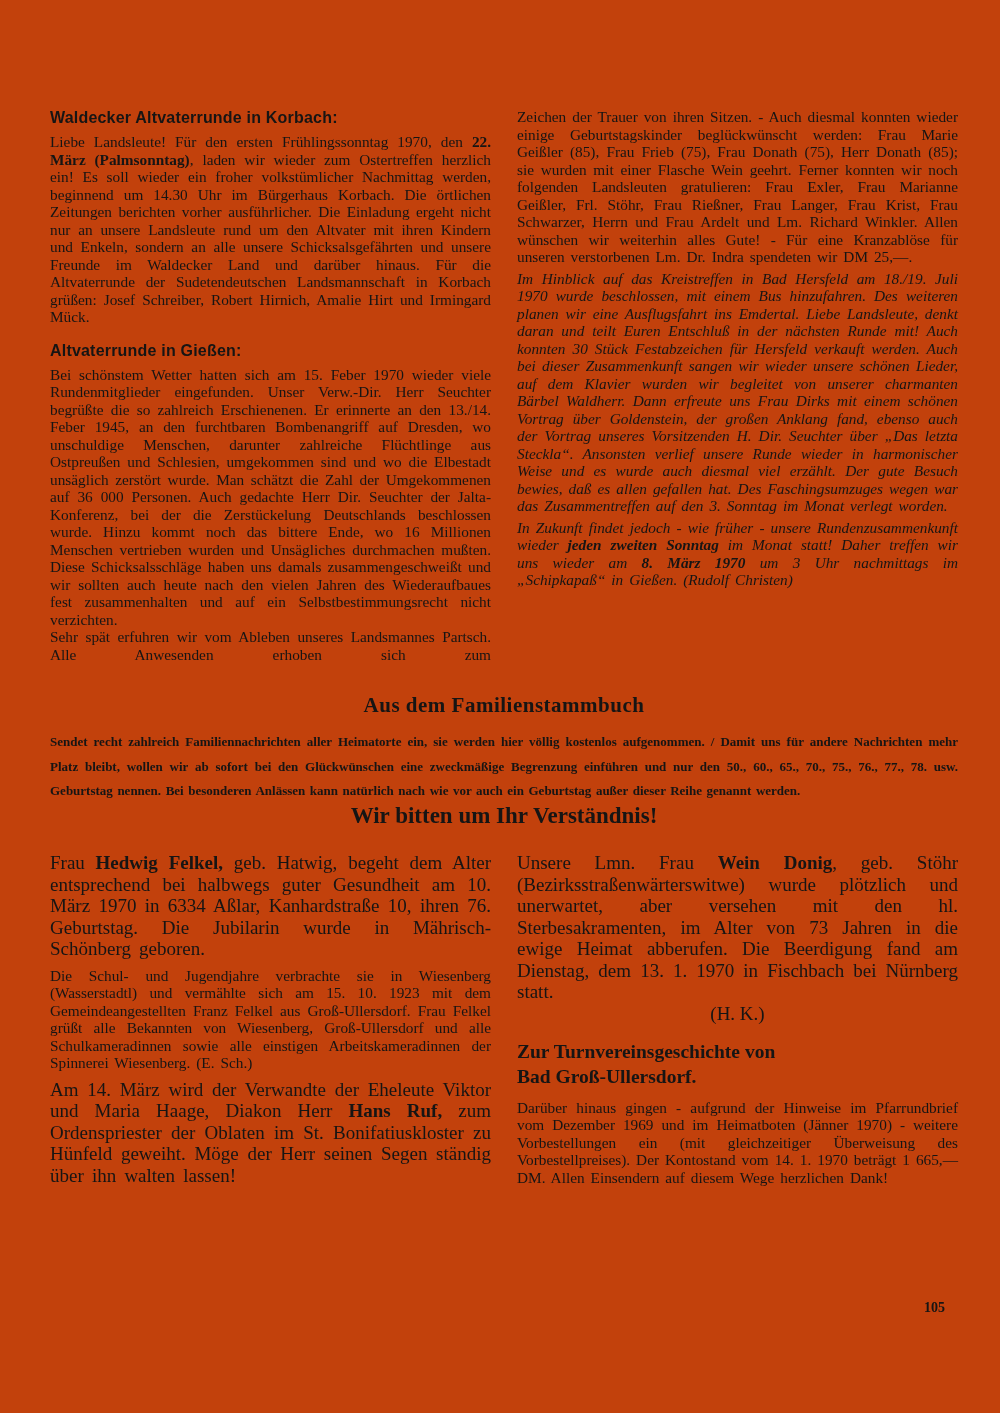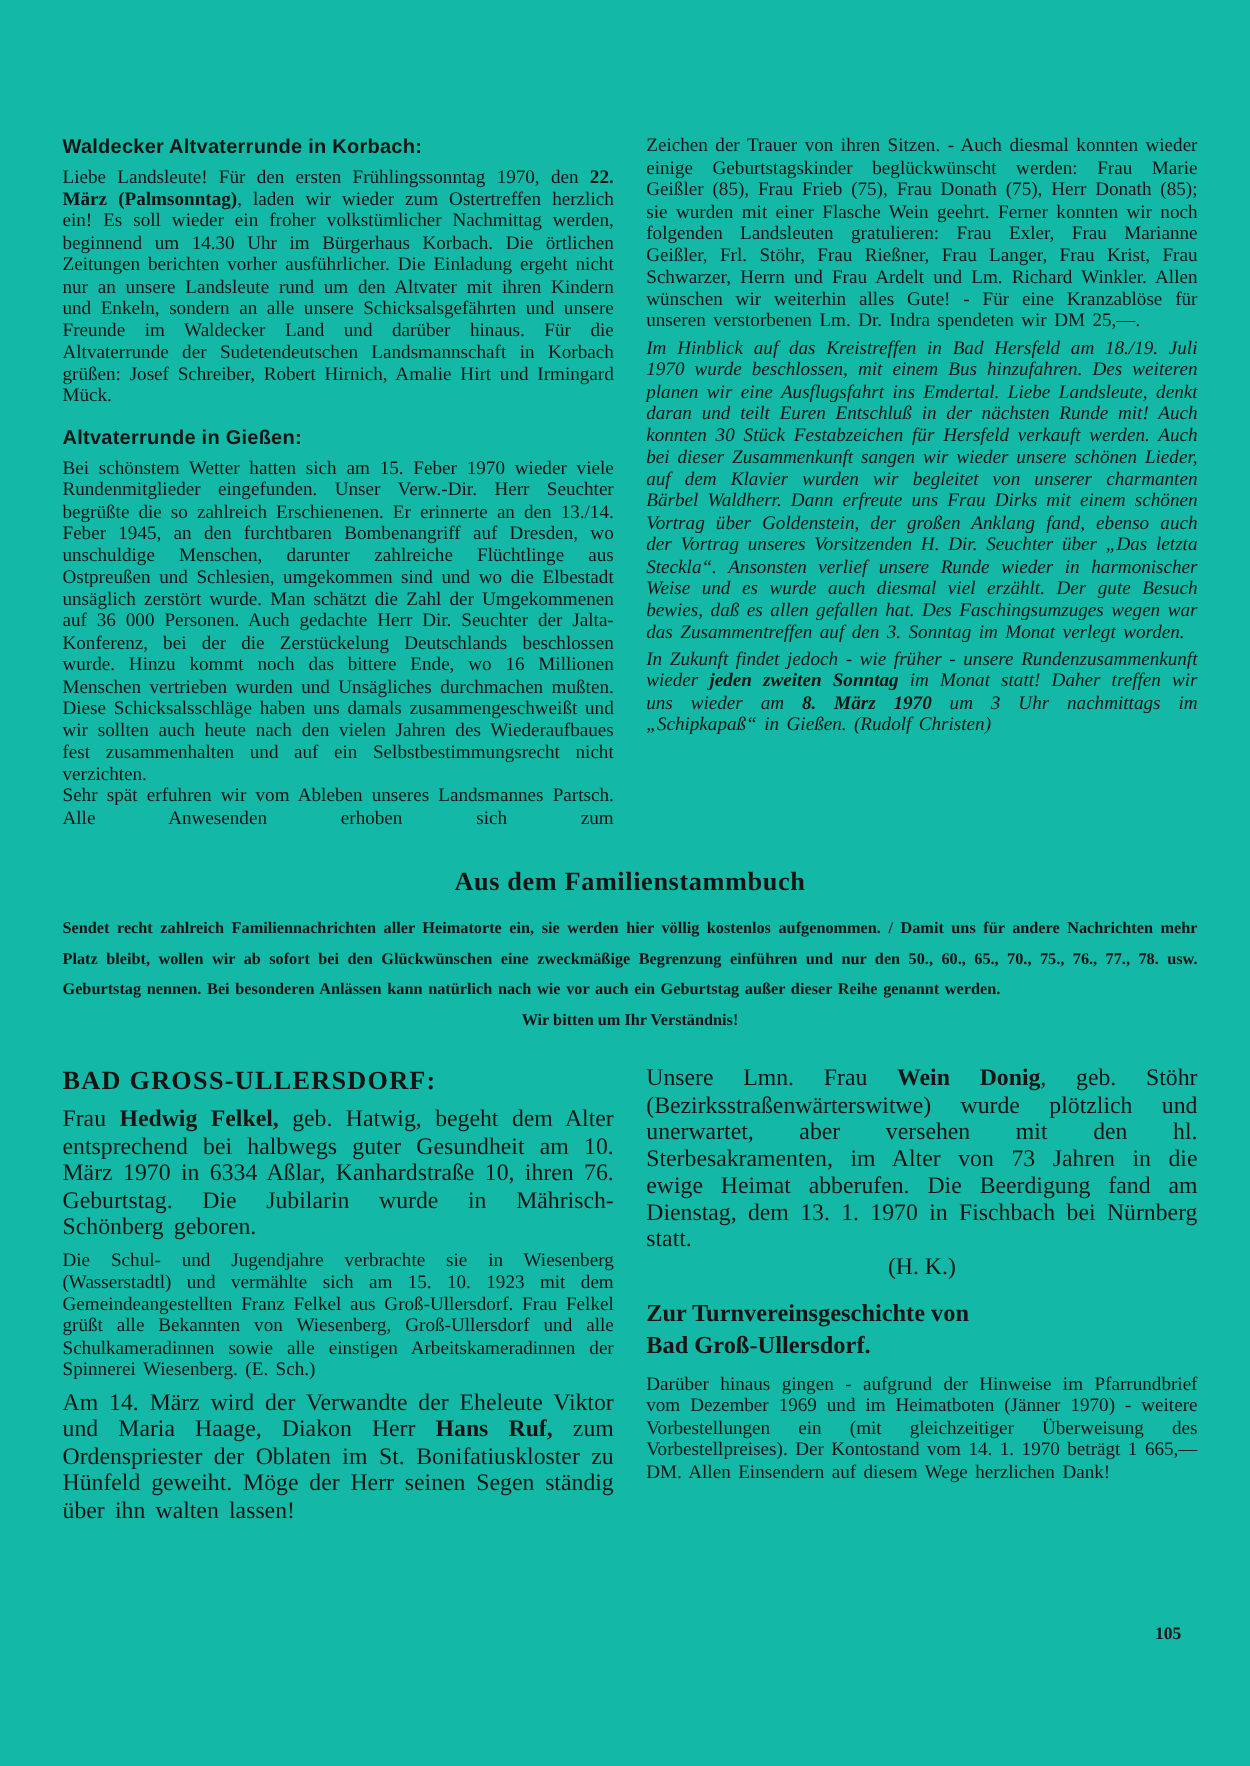--- a/index.html
+++ b/index.html
@@ -4,21 +4,21 @@
 <style>
   html, body { margin: 0; padding: 0; }
   body {
     width: 1000px; height: 1413px;
     background: #e8e8e6;
     font-family: "Liberation Serif", "DejaVu Serif", serif;
   }
   .page {
     position: relative;
     width: 1000px; height: 1413px;
-    background: #14b8a6;
+    background: #c2410c;
     color: #161514;
     overflow: hidden;
   }
   .content {
     position: absolute;
     left: 50px; top: 108px;
     width: 908px;
   }
   .cols { display: flex; gap: 26px; }
   .col { width: 441px; }
@@ -60,21 +60,21 @@
     font-weight: bold;
     font-size: 13px;
     line-height: 24.5px;
     text-align: justify;
     word-spacing: 0.1em;
     margin: 0;
     hyphens: auto; -webkit-hyphens: auto;
   }
   .intro-last {
     font-weight: bold;
-    font-size: 13px;
+    font-size: 23px;
     line-height: 24.5px;
     text-align: center;
     margin: 0 0 0 0;
   }
 
   
   .bottom { margin-top: 24px; }
   .caps-head {
     font-size: 21px;
     font-weight: bold;
@@ -136,21 +136,20 @@
       </div>
     </section>
 
     <h1 class="section-title">Aus dem Familienstammbuch</h1>
 
     <p class="intro">Sendet recht zahlreich Familiennachrichten aller Heimatorte ein, sie werden hier völlig kostenlos aufgenommen. / Damit uns für andere Nachrichten mehr Platz bleibt, wollen wir ab sofort bei den Glückwünschen eine zweckmäßige Begrenzung einführen und nur den 50., 60., 65., 70., 75., 76., 77., 78. usw. Geburtstag nennen. Bei besonderen Anlässen kann natürlich nach wie vor auch ein Geburtstag außer dieser Reihe genannt werden.</p>
     <p class="intro-last">Wir bitten um Ihr Verständnis!</p>
 
     <section class="cols bottom">
       <div class="col">
-        <h2 class="caps-head">BAD GROSS-ULLERSDORF:</h2>
         <p class="lg-text"><span>Frau </span><span class="b">Hedwig Felkel,</span><span> geb. Hatwig, begeht dem Alter entsprechend bei halbwegs guter Gesundheit am 10. März 1970 in 6334 Aßlar, Kanhardstraße 10, ihren 76. Geburtstag. Die Jubilarin wurde in Mährisch-Schönberg geboren.</span></p>
         <p class="sm-text sm-block">Die Schul- und Jugendjahre verbrachte sie in Wiesenberg (Wasserstadtl) und vermählte sich am 15. 10. 1923 mit dem Gemeindeangestellten Franz Felkel aus Groß-Ullersdorf. Frau Felkel grüßt alle Bekannten von Wiesenberg, Groß-Ullersdorf und alle Schulkameradinnen sowie alle einstigen Arbeitskameradinnen der Spinnerei Wiesenberg. (E. Sch.)</p>
         <p class="lg-text lg-block"><span>Am 14. März wird der Verwandte der Eheleute Viktor und Maria Haage, Diakon Herr </span><span class="b">Hans Ruf,</span><span> zum Ordenspriester der Oblaten im St. Bonifatiuskloster zu Hünfeld geweiht. Möge der Herr seinen Segen ständig über ihn walten lassen!</span></p>
       </div>
       <div class="col">
         <p class="lg-text"><span>Unsere Lmn. Frau </span><span class="b">Wein Donig</span><span>, geb. Stöhr (Bezirksstraßenwärterswitwe) wurde plötzlich und unerwartet, aber versehen mit den hl. Sterbesakramenten, im Alter von 73 Jahren in die ewige Heimat abberufen. Die Beerdigung fand am Dienstag, dem 13. 1. 1970 in Fischbach bei Nürnberg statt.</span></p>
         <div class="sig-line">(H. K.)</div>
         <h2 class="sub-head">
           <span>Zur Turnvereinsgeschichte von</span>
           <span>Bad Groß-Ullersdorf.</span>

